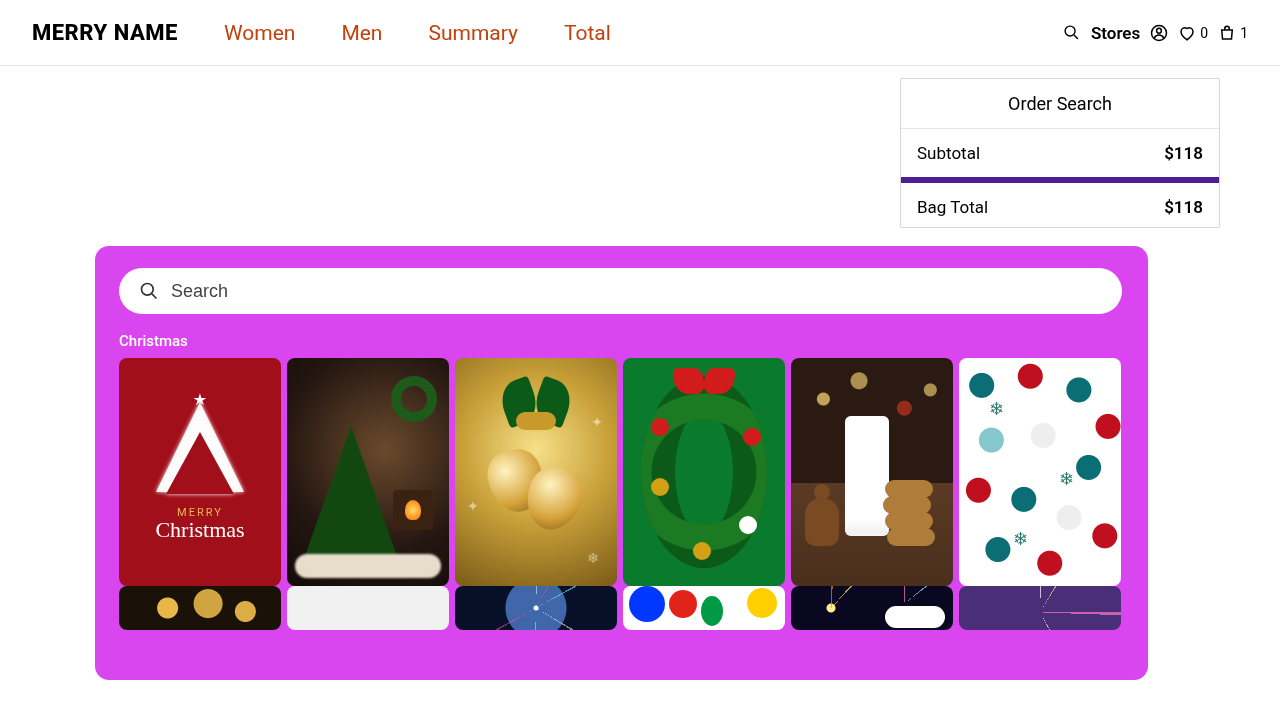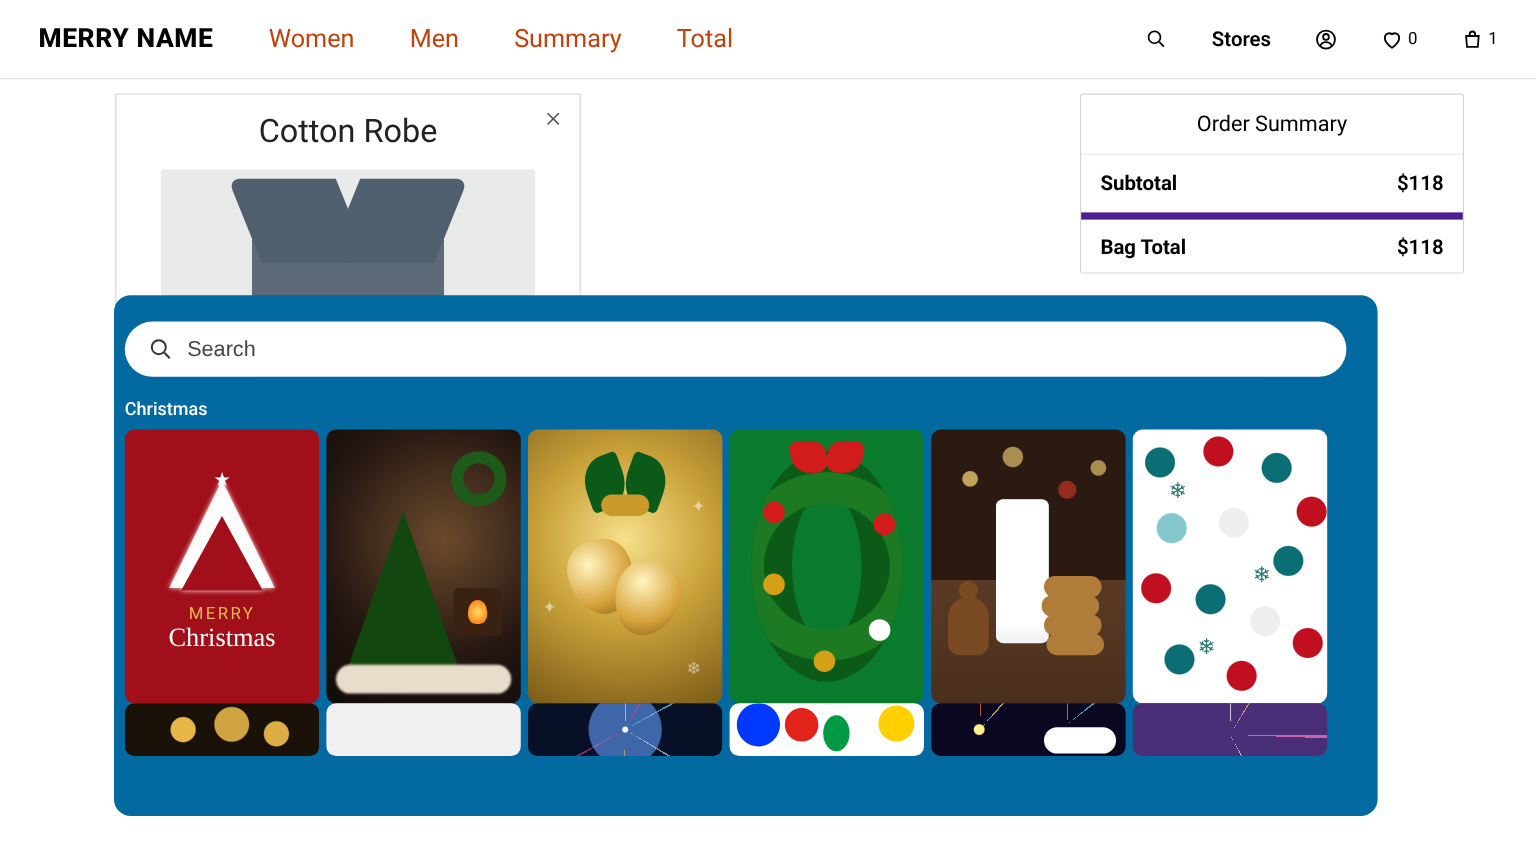--- a/index.html
+++ b/index.html
@@ -26,21 +26,21 @@
     margin-right: 46px;
     white-space: nowrap;
   }
   .nav { display: flex; gap: 46px; flex: 1; }
   .nav a {
     font-size: 21px;
     color: #c2410c;
     text-decoration: none;
     cursor: pointer;
   }
-  .header-right { display: flex; align-items: center; gap: 37px; }
+  .header-right { display: flex; align-items: center; gap: 10px; }
   .header-right .ico { width: 18px; height: 18px; display: flex; align-items:center; justify-content:center;}
   .stores-link { font-size: 17px; font-weight:600; color:#000; cursor:pointer;}
   .count-combo { display:flex; align-items:center; gap:4px; font-size:14px; cursor:pointer;}
   
   .page-body { display:flex; padding: 12px 60px 0 96px; }
   .cart-card {
     width: 388px;
     border:1px solid #d6d6d6;
     position: relative;
     padding: 14px 24px 0 24px;
@@ -81,30 +81,30 @@
   .summary {
     width: 320px; border:1px solid #d6d6d6; border-radius:2px; height:150px;
   }
   .summary .hd {
     text-align:center; font-size:18px; padding:14px 0; border-bottom:1px solid #e5e5e5;
   }
   .summary .row {
     display:flex; justify-content:space-between; padding:14px 16px; font-size:17px;
   }
   .summary .row + .row { border-top:6px solid #4c1d95; }
-  .summary .row span:first-child { font-weight:700;text-align:right; }
+  .summary .row span:first-child { font-weight:400;text-align:right; }
   .summary .row span:last-child { font-weight:600;text-align:right; }
   
   .picker {
     position:absolute;
     left: 95px; right:132px;
     top: 246px; bottom:40px;
-    background:#0369a1;
+    background:#d946ef;
     border-radius:14px;
-    padding: 22px 26px 0 9px;
+    padding: 22px 26px 0 24px;
     color:#fff;
     overflow:hidden;
   }
   .search-bar {
     background:#fff; border-radius:999px;
     height:46px; display:flex; align-items:center; gap:12px;
     padding: 0 20px; margin-bottom:18px;
   }
   .search-bar svg { flex-shrink:0; }
   .search-bar input {
@@ -124,21 +124,21 @@
     width:0;height:0;border-left:44px solid transparent;border-right:44px solid transparent;
     border-bottom:90px solid rgba(255,255,255,.9); filter: drop-shadow(0 0 2px #fff);
     position:relative; margin-bottom:14px;
   }
   .t1 .tree::before{
     content:""; position:absolute; left:-34px; top:30px;
     width:0;height:0;border-left:34px solid transparent;border-right:34px solid transparent;
     border-bottom:62px solid #a10f1a;
   }
   .t1 .star{position:absolute; top:32px; color:#fff; font-size:16px;}
-  .t1 .merry{font-size:14px; letter-spacing:2px; color:#e9b84f;}
+  .t1 .merry{font-size:11px; letter-spacing:2px; color:#e9b84f;}
   .t1 .script{font-family: "Brush Script MT","Segoe Script",cursive; font-size:22px; color:#fff; margin-top:-2px;}
   
   .t2 { background: radial-gradient(circle at 60% 40%, #6a4a2c 0%, #241611 60%, #120b08 100%);}
   .t2::before{content:"";position:absolute;left:18px;bottom:30px;width:0;height:0;
     border-left:46px solid transparent;border-right:46px solid transparent;border-bottom:130px solid #12480f;}
   .t2::after{content:"";position:absolute;left:8px;bottom:8px;width:146px;height:24px;background:#e8dccb;border-radius:12px;filter:blur(1px);}
   .t2 .wreath{position:absolute;right:12px;top:18px;width:46px;height:46px;border:10px solid #1e5a1a;border-radius:50%;}
   .t2 .fire{position:absolute;right:16px;bottom:56px;width:40px;height:40px;background:#3a2213;border-radius:4px;}
   .t2 .fire::after{content:"";position:absolute;left:12px;top:10px;width:16px;height:20px;background:radial-gradient(circle,#ffdd66,#ff6a00);border-radius:50% 50% 40% 40%;}
   
@@ -263,42 +263,25 @@
       <svg width="18" height="18" viewBox="0 0 24 24" fill="none" stroke="#000" stroke-width="2">
           <path d="M5 8h14l-1 12H6L5 8z"></path>
           <path d="M9 8V6a3 3 0 0 1 6 0v2"></path>
         </svg>
       <span>1</span>
     </span>
   </div>
 </div>
 
 <div class="page-body">
-  <div class="cart-card">
-    <span class="close">
-      <svg width="16" height="16" viewBox="0 0 24 24" stroke="#555" stroke-width="2">
-          <line x1="5" y1="5" x2="19" y2="19"></line>
-          <line x1="19" y1="5" x2="5" y2="19"></line>
-        </svg>
-    </span>
-    <h2>Cotton Robe</h2>
-    <div class="product-img">
-      <div class="robe">
-        <div class="body"></div>
-          <div class="collar-l"></div>
-          <div class="collar-r"></div>
-          <div class="loop"></div>
-      </div>
-    </div>
-  </div>
 
   <div class="spacer"></div>
 
   <div class="summary">
-    <div class="hd">Order Summary</div>
+    <div class="hd">Order Search</div>
     <div class="row">
       <span>Subtotal</span>
       <span>$118</span>
     </div>
     <div class="row">
       <span>Bag Total</span>
       <span>$118</span>
     </div>
   </div>
 </div>

